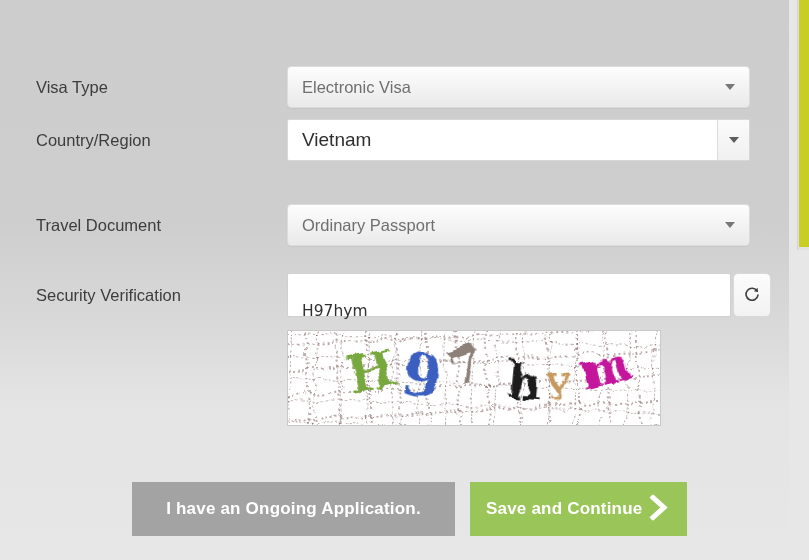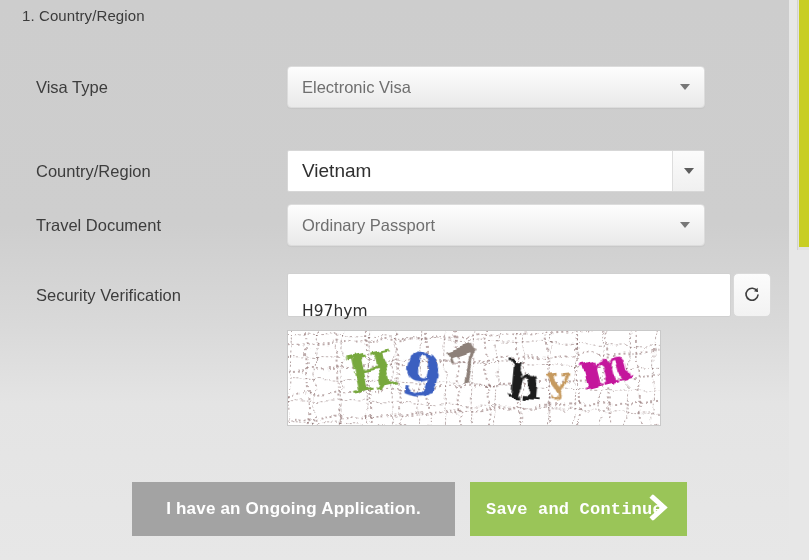--- a/index.html
+++ b/index.html
@@ -56,21 +56,21 @@
     left: 36px;
     top: 50%;
     transform: translateY(-50%);
     font-size: 16.5px;
     color: #3d3d3d;
     white-space: nowrap;
   }
   .field-control {
     position: absolute;
     left: 287px;
-    width: 418px;
+    width: 463px;
     top: 0;
     height: 42px;
   }
 
   
   .select-disabled {
     width: 100%; height: 100%;
     border-radius: 4px;
     background: linear-gradient(to bottom, #fdfdfd 0%, #f4f4f4 45%, #e9e9e9 100%);
     border: 1px solid #dcdcdc;
@@ -205,51 +205,49 @@
   }
   #btn-save .save-label {
     position: absolute;
     left: 16px; top: 50%;
     transform: translateY(-50%);
     color: #ffffff;
     font-size: 17px;
     font-weight: bold;
     letter-spacing: 0.2px;
     white-space: nowrap;
-    font-family: Liberation Mono, monospace;
   }
   #btn-save .chev {
     position: absolute;
     right: 18px; top: 50%;
     transform: translateY(-50%);
   }
 </style>
 </head>
 <body>
 
 <div id="page">
 
   <div id="right-rail">
     <div id="right-rail-track"></div>
     <div id="right-rail-thumb"></div>
   </div>
 
-  <div id="section-heading">1. Country/Region</div>
 
   <div class="form-row" style="top:66px;">
     <div class="field-label">Visa Type</div>
     <div class="field-control">
       <div class="select-disabled">
         <span class="sel-text">Electronic Visa</span>
         <span class="caret-inline"></span>
       </div>
     </div>
   </div>
 
-  <div class="form-row" style="top:150px;">
+  <div class="form-row" style="top:119px;">
     <div class="field-label">Country/Region</div>
     <div class="field-control">
       <div class="select-enabled">
         <span class="sel-text">Vietnam</span>
         <span class="arrow-btn">
           <span class="caret"></span>
         </span>
       </div>
     </div>
   </div>

